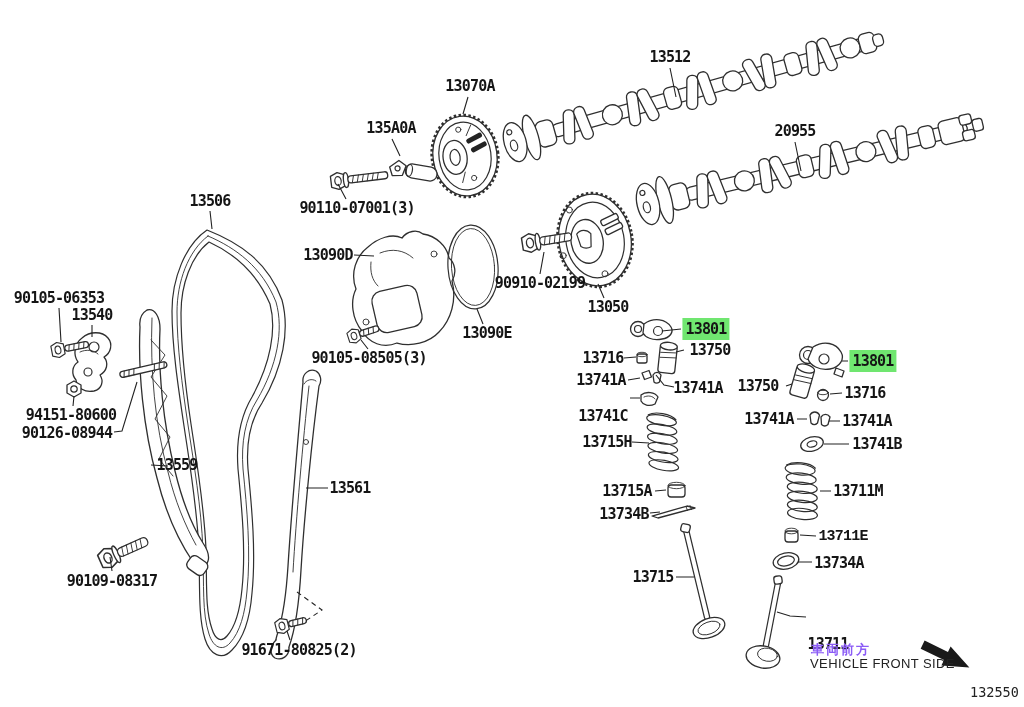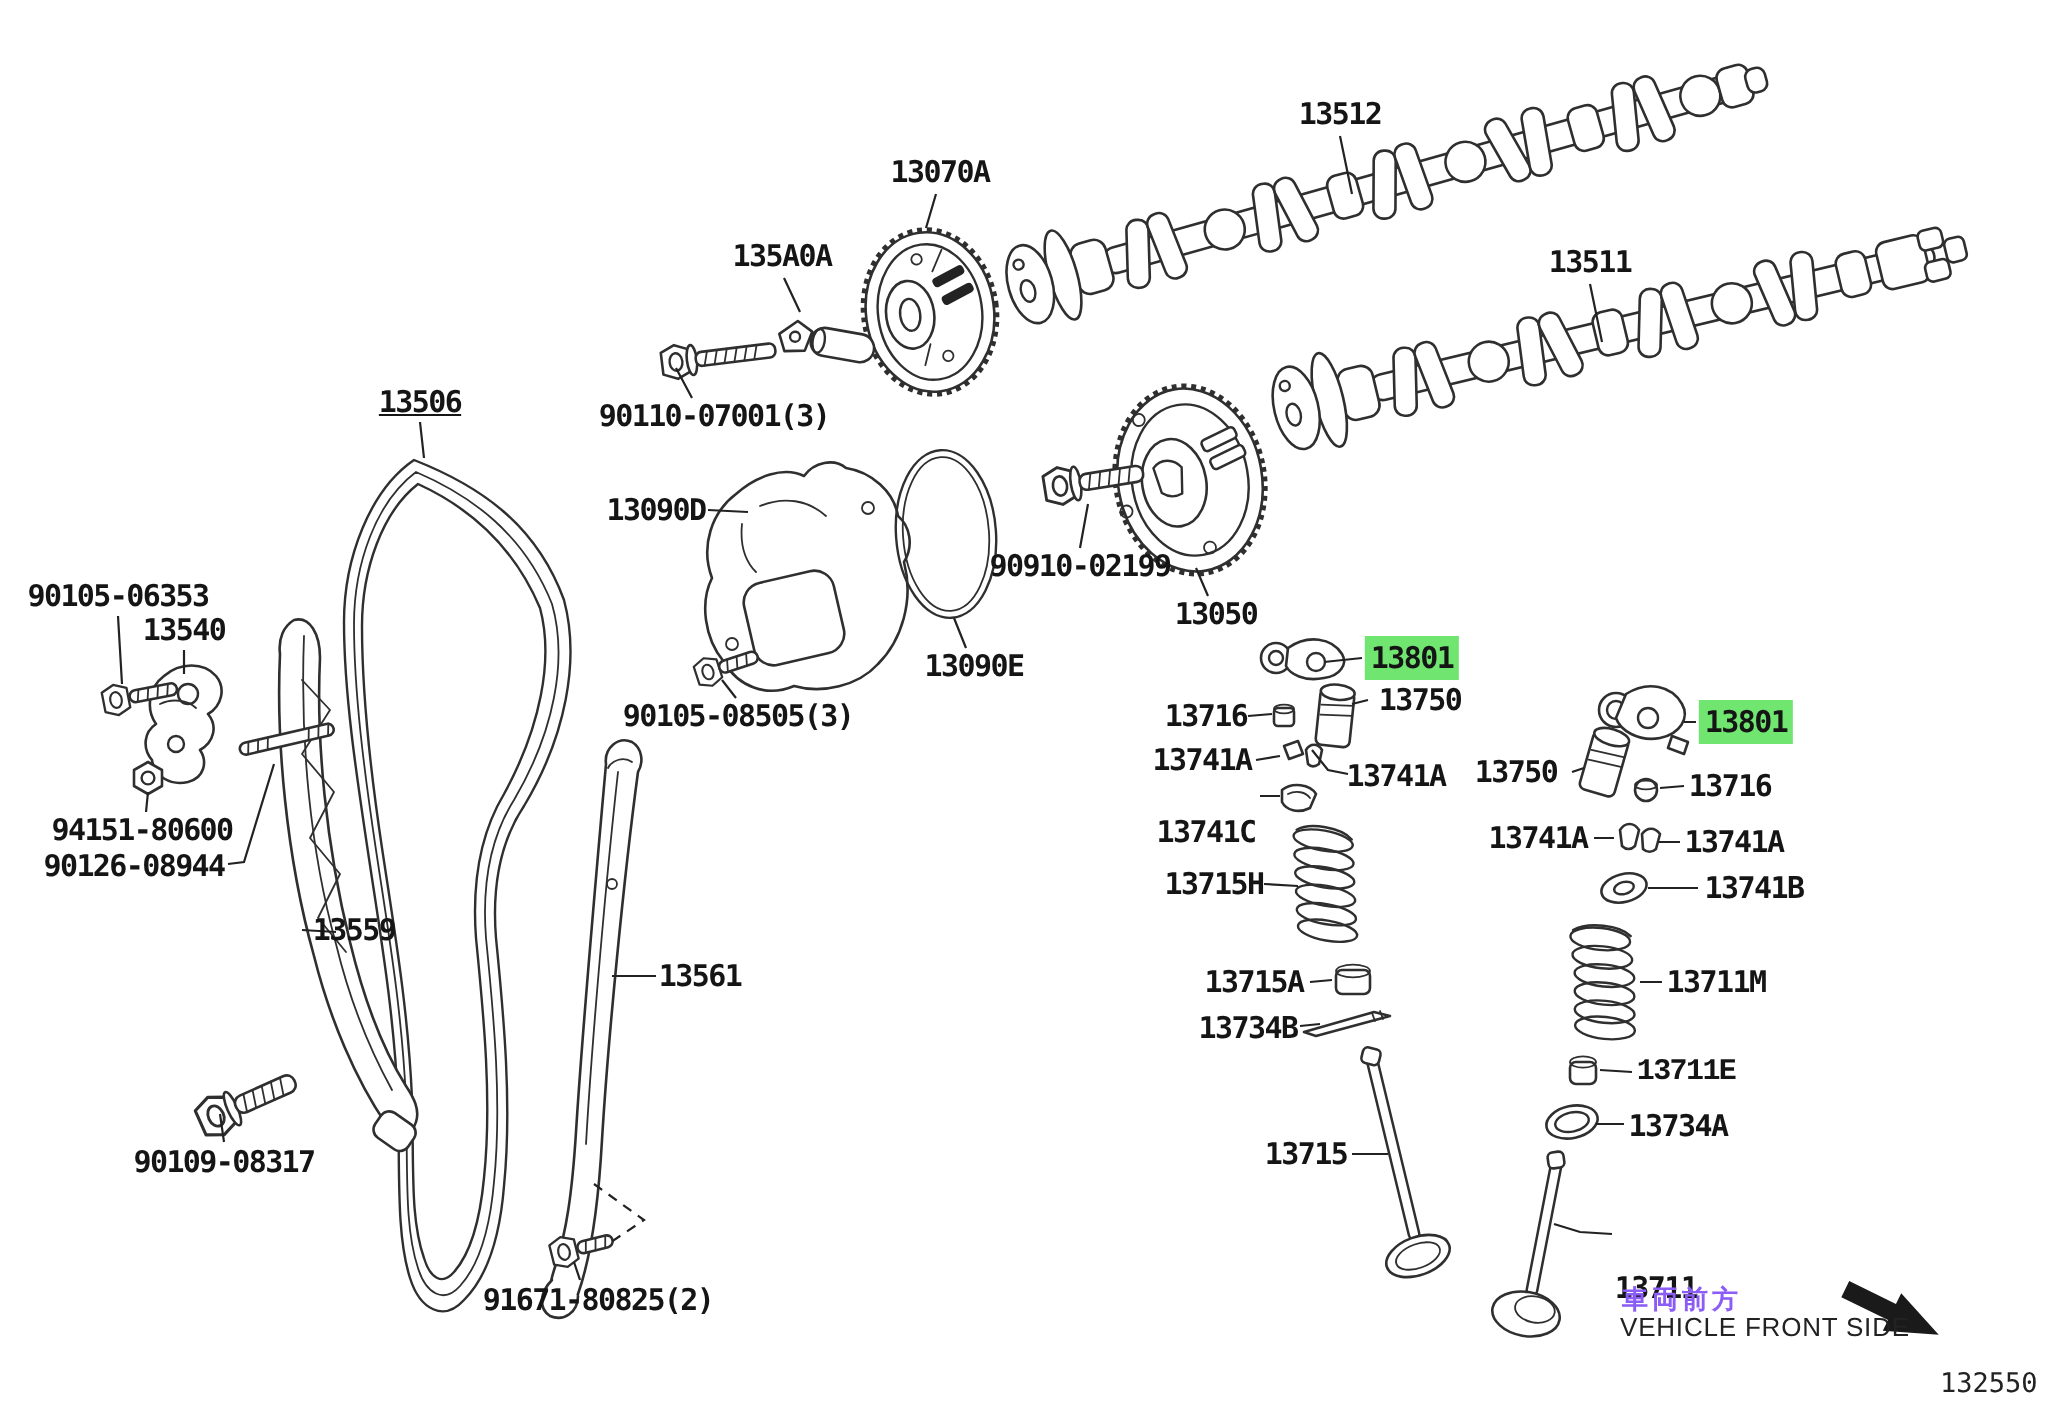--- a/index.html
+++ b/index.html
@@ -333,30 +333,30 @@
     <path class="ld dash" d="M297,592 L322,610 L304,622"></path>
   </g>
 
   <g transform="translate(946,656) rotate(26)">
     <polygon fill="#1a1a1a" points="-26,-4.5 0,-4.5 0,-10.5 26,0 0,10.5 0,4.5 -26,4.5"></polygon>
   </g>
 </svg>
 
 <div id="labels">
       <div class="part-label" style="left: 670px; top: 57px;">13512</div>
-      <div class="part-label" style="left: 795px; top: 131px;">13511</div>
+      <div class="part-label" style="left: 795px; top: 131px;">20955</div>
       <div class="part-label" style="left: 470px; top: 86px;">13070A</div>
       <div class="part-label" style="left: 391px; top: 128px;">135A0A</div>
       <div class="part-label" style="left: 357px; top: 208px;">90110-07001(3)</div>
       <div class="part-label" style="left: 328px; top: 255px;">13090D</div>
       <div class="part-label" style="left: 540px; top: 283px;">90910-02199</div>
       <div class="part-label" style="left: 487px; top: 333px;">13090E</div>
       <div class="part-label" style="left: 608px; top: 307px;">13050</div>
       <div class="part-label" style="left: 369px; top: 358px; text-align: right;">90105-08505(3)</div>
-      <div class="part-label" style="left: 210px; top: 201px; text-decoration: underline;">13506</div>
+      <div class="part-label" style="left: 210px; top: 201px;">13506</div>
       <div class="part-label" style="left: 59px; top: 298px;">90105-06353</div>
       <div class="part-label" style="left: 92px; top: 315px;">13540</div>
       <div class="part-label" style="left: 71px; top: 415px;">94151-80600</div>
       <div class="part-label" style="left: 67px; top: 433px;">90126-08944</div>
       <div class="part-label" style="left: 129px; top: 465px; margin-left: 48px;">13559</div>
       <div class="part-label" style="left: 350px; top: 488px;">13561</div>
       <div class="part-label" style="left: 112px; top: 581px;">90109-08317</div>
       <div class="part-label" style="left: 299px; top: 650px;">91671-80825(2)</div>
       <div class="part-label" style="left: 603px; top: 358px;">13716</div>
       <div class="part-label highlighted" style="left: 706px; top: 329px;">13801</div>

